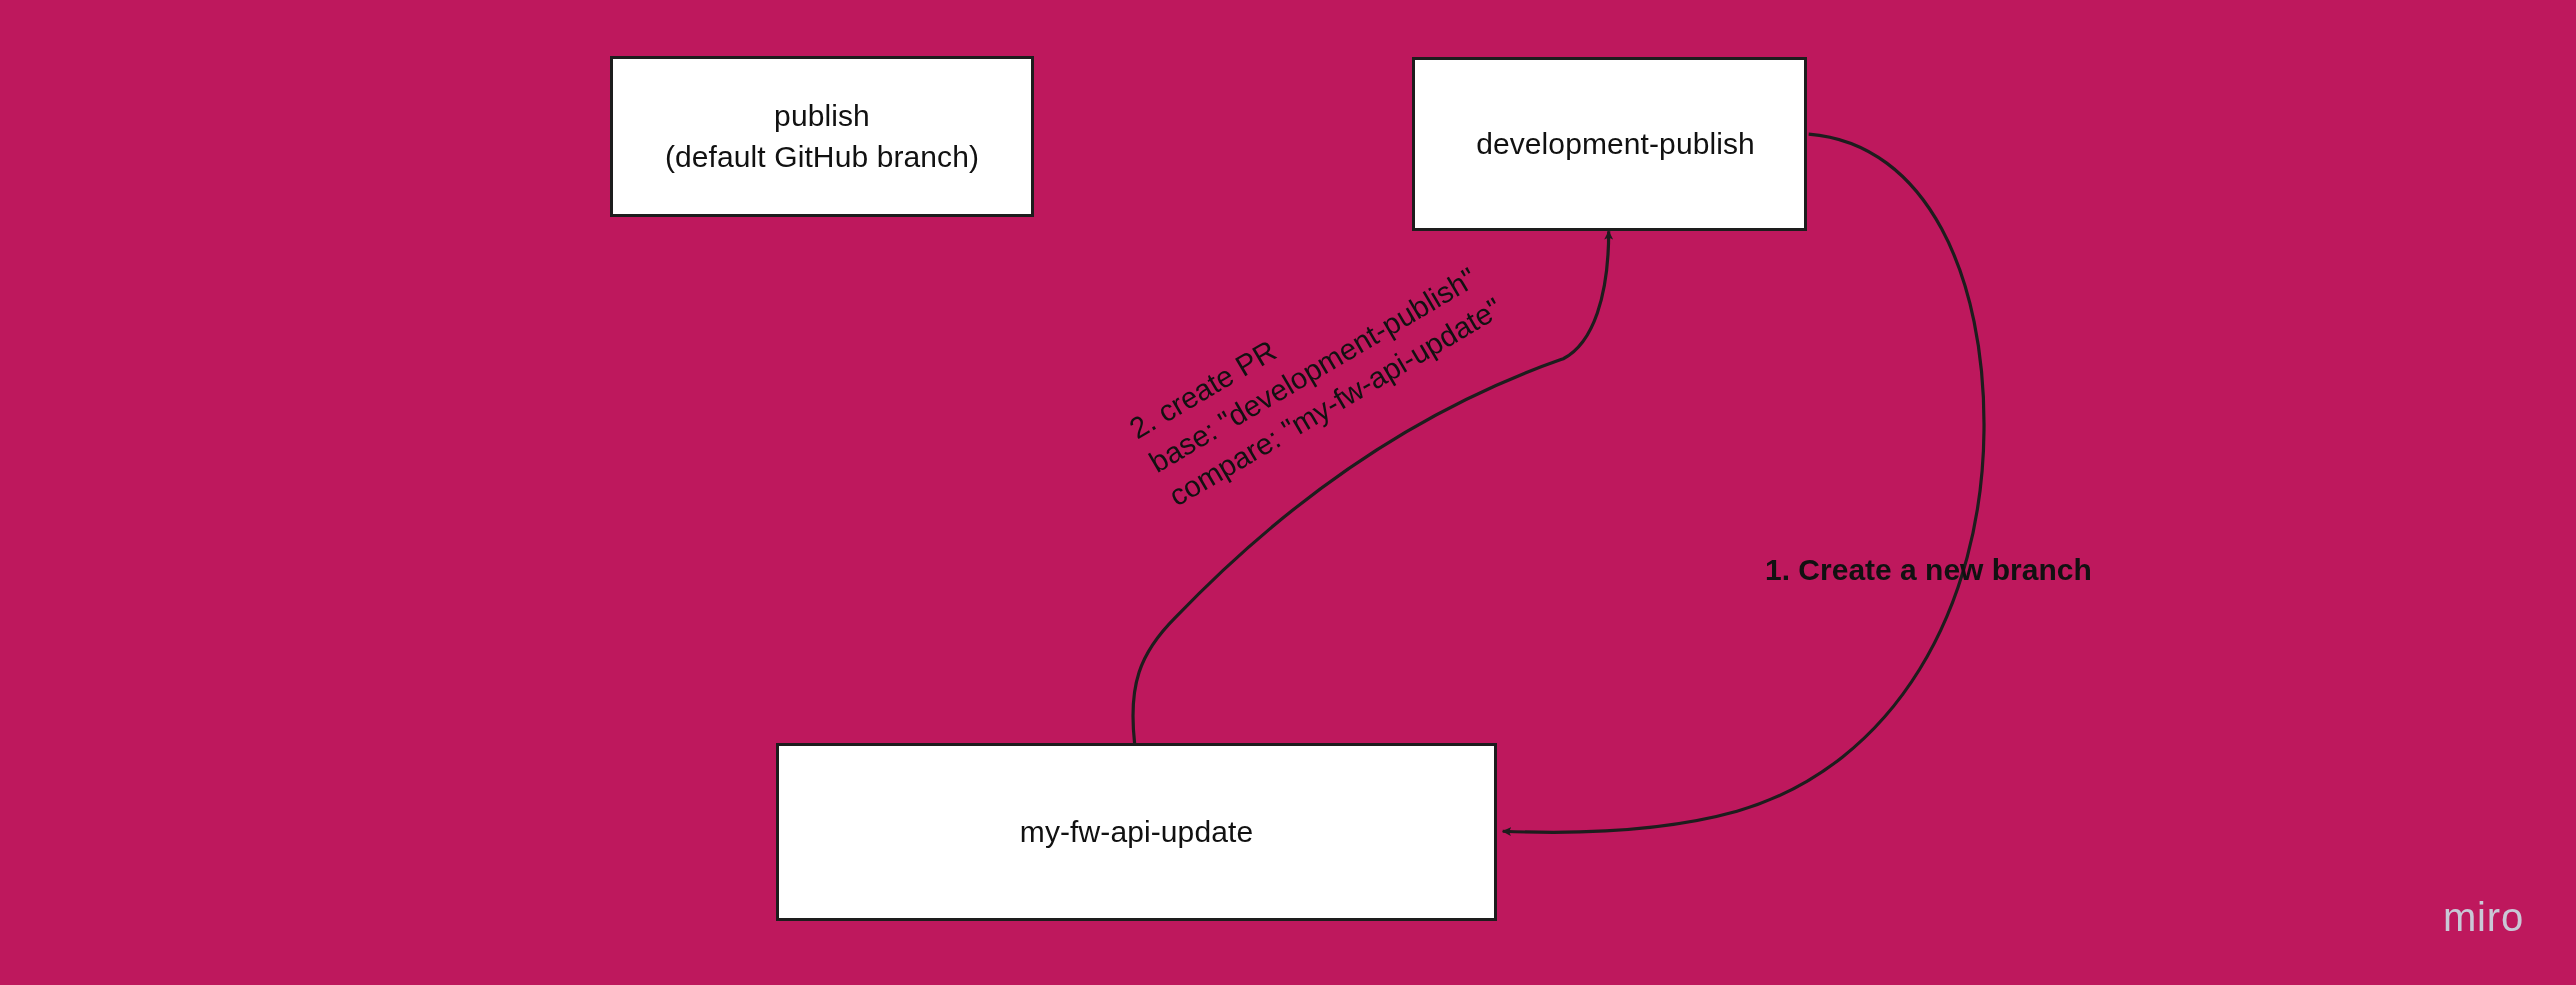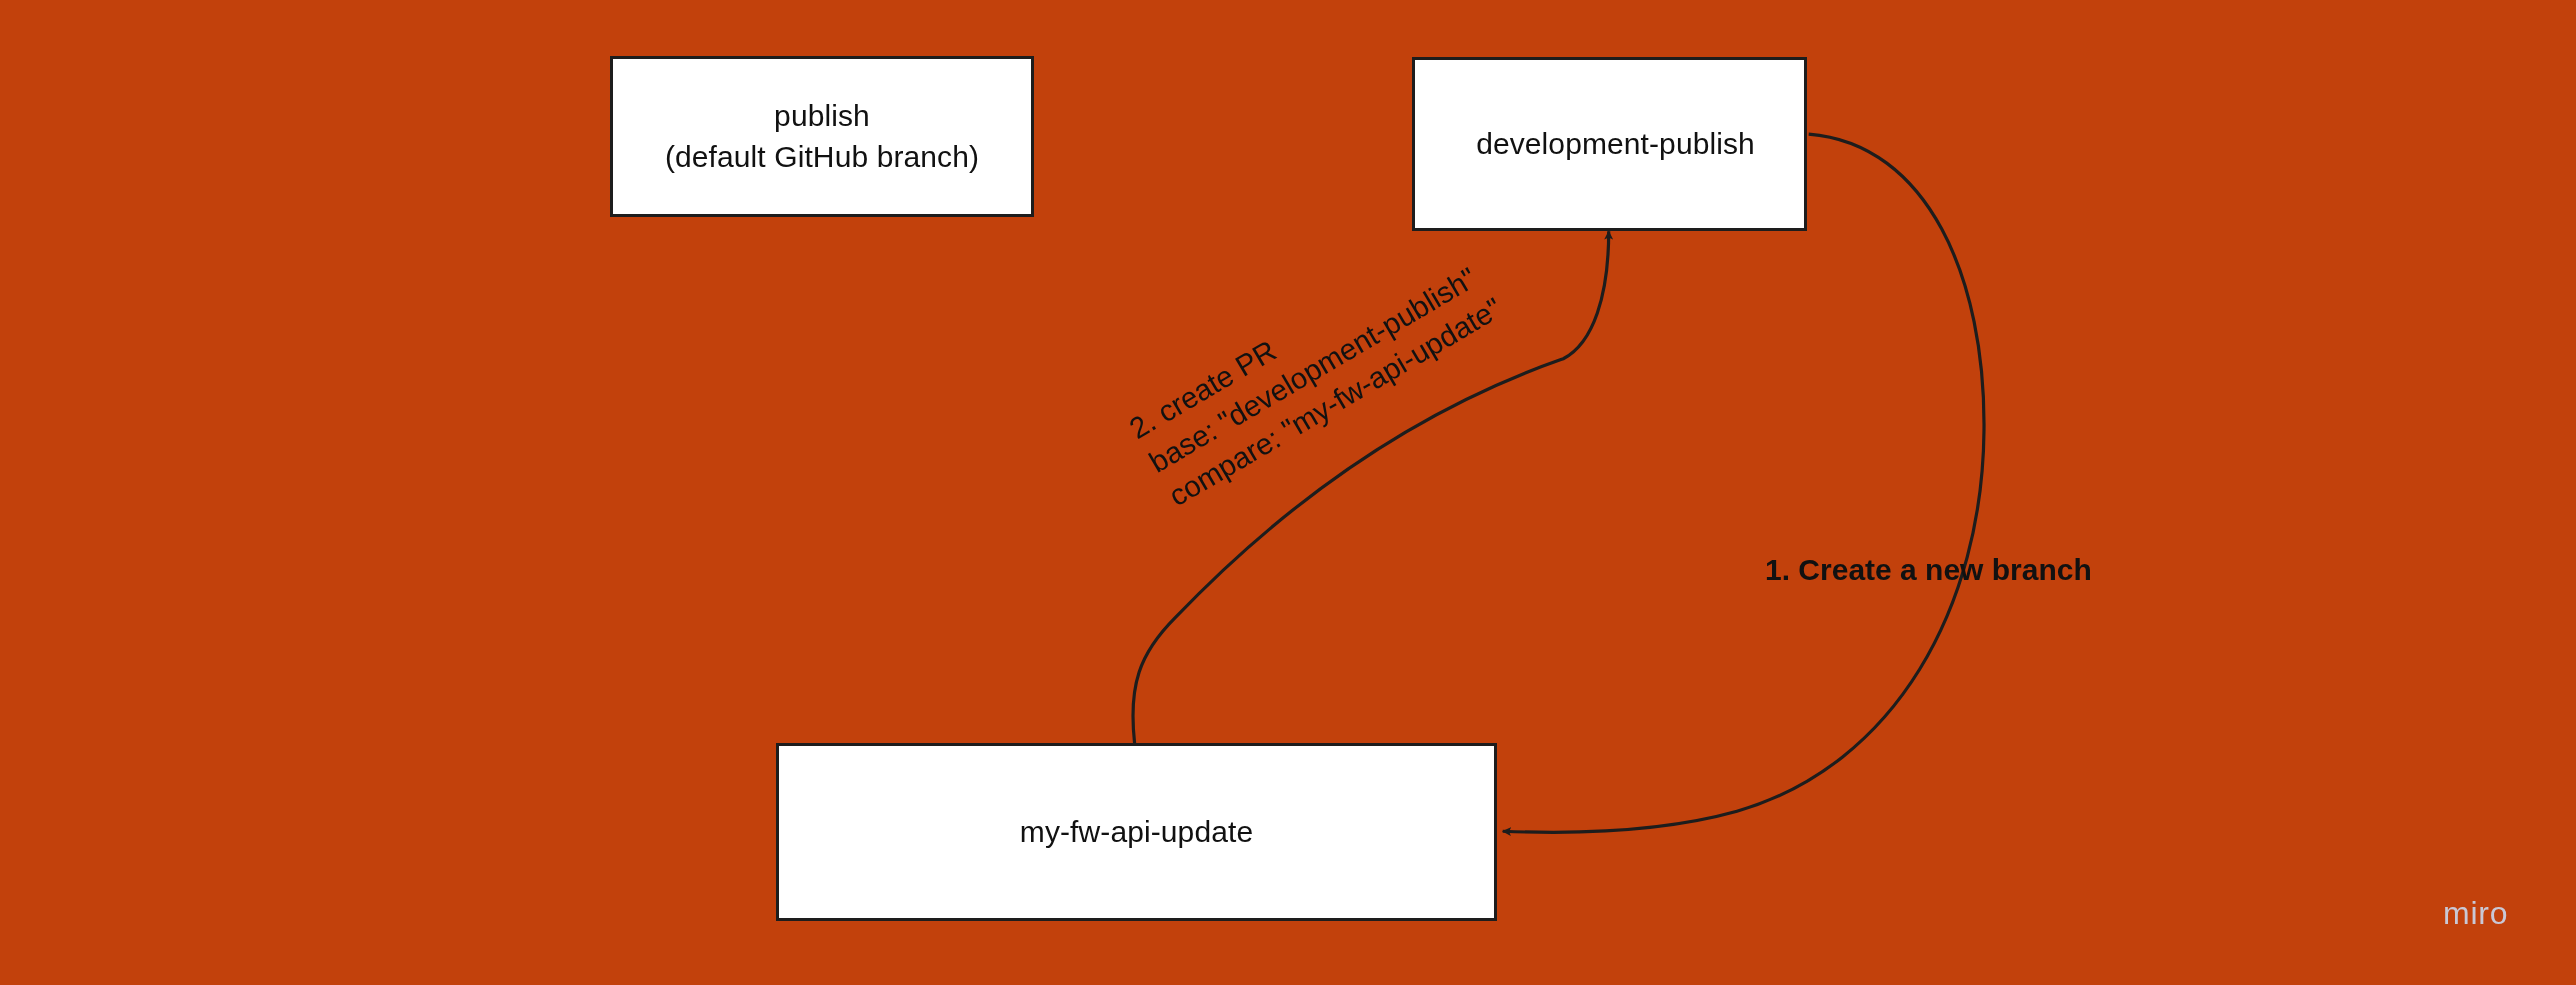--- a/index.html
+++ b/index.html
@@ -4,21 +4,21 @@
 <style>
   html, body {
     margin: 0;
     padding: 0;
     background: #ffffff;
   }
   #canvas {
     position: relative;
     width: 2576px;
     height: 986px;
-    background: #c2410c;
+    background: #be185d;
     overflow: hidden;
     font-family: "Liberation Sans", sans-serif;
   }
   .node {
     position: absolute;
     box-sizing: border-box;
     background: #ffffff;
     border: 3.2px solid #1d1d1d;
     display: flex;
     align-items: center;
@@ -81,21 +81,21 @@
     line-height: 1.33;
     white-space: pre-line;
     transform: rotate(-30.5deg);
     transform-origin: 0 0;
   }
   #watermark {
     position: absolute;
     left: 2443px;
     top: 895px;
     font-family: "Liberation Sans", sans-serif;
-    font-size: 32px;
+    font-size: 40px;
     letter-spacing: 0.8px;
     color: #c9c8d6;
     z-index: 5;
   }
 </style>
 </head>
 <body>
 
 <div id="canvas">
 

